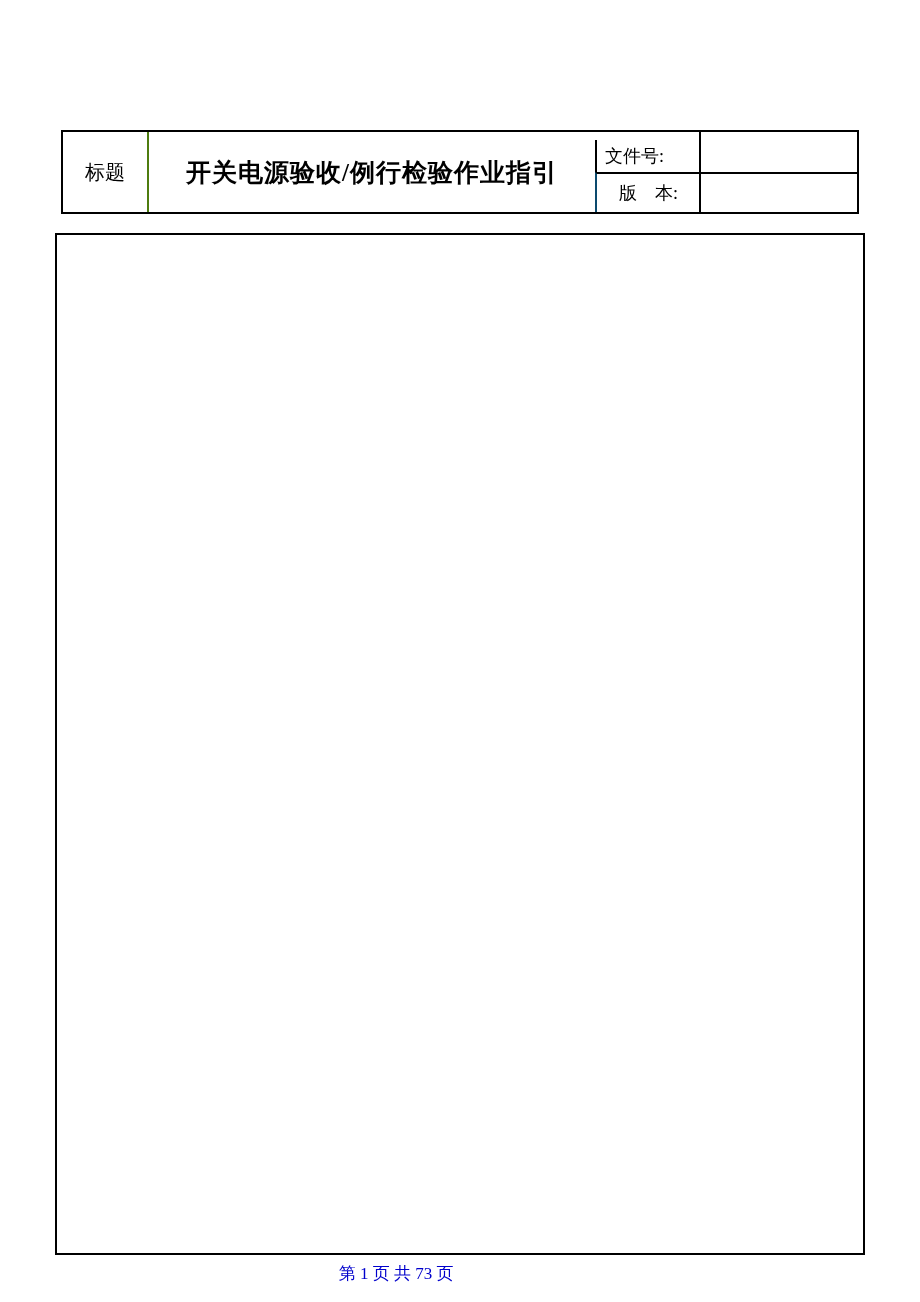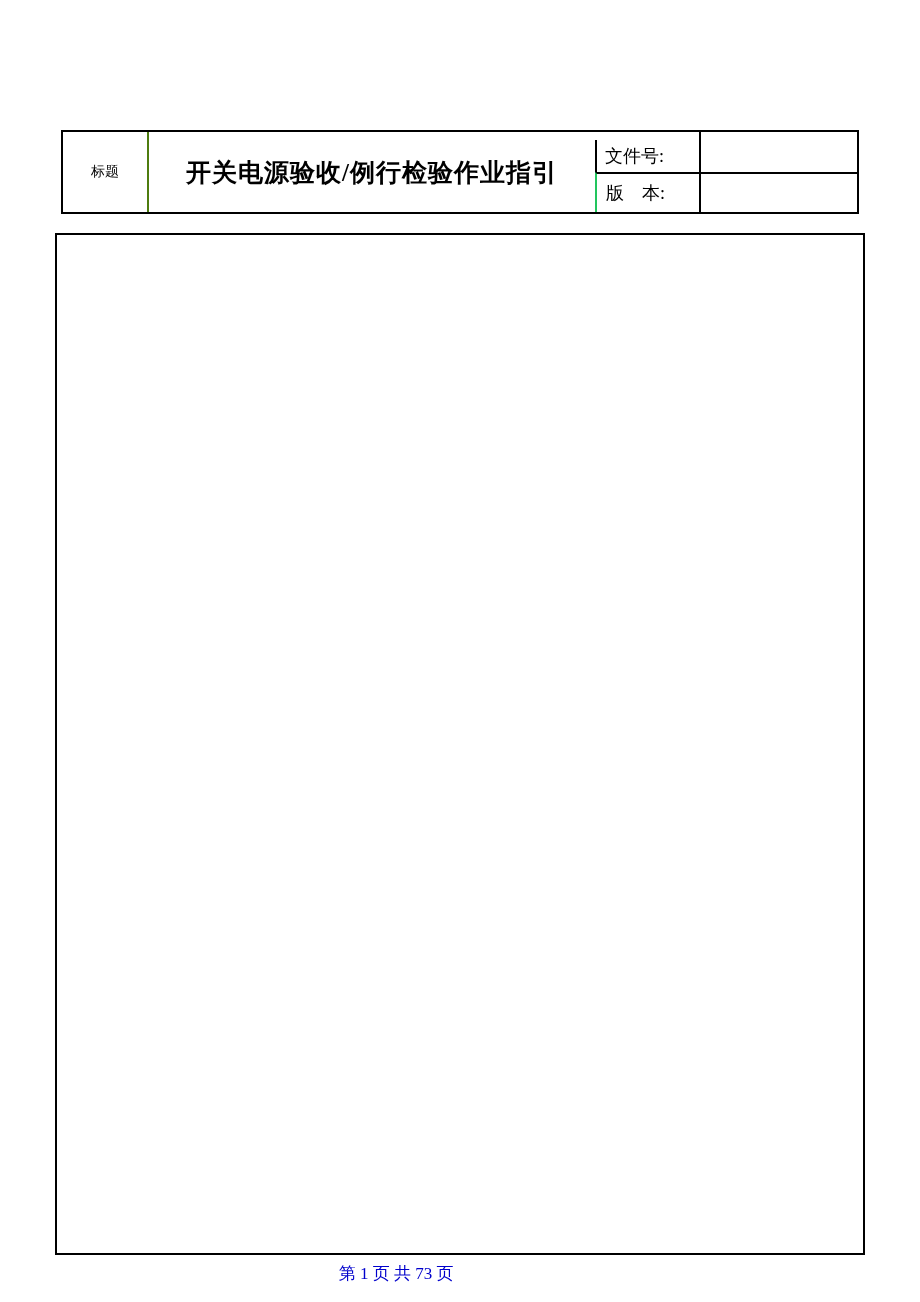--- a/index.html
+++ b/index.html
@@ -12,26 +12,26 @@
 
   
   .header-table{
     position:absolute;left:61px;top:130px;width:798px;height:84px;
     border:2px solid #000;box-sizing:border-box;
     display:grid;
     grid-template-columns:84px 448px 104px 1fr;
     grid-template-rows:1fr 1fr;
   }
   .cell{display:flex;align-items:center;box-sizing:border-box;}
-  .c-label{grid-column:1;grid-row:1/3;justify-content:center;font-size:14px;}
+  .c-label{grid-column:1;grid-row:1/3;justify-content:center;font-size:20px;}
   .c-title{grid-column:2;grid-row:1/3;border-left:2px solid #4d7c0f;justify-content:center;
            font-size:25px;font-weight:bold;letter-spacing:1px;}
   .c-fileno-label{grid-column:3;grid-row:1;border-left:2px solid #000;padding-left:8px;font-size:18px;margin-top:8px;}
   .c-fileno-value{grid-column:4;grid-row:1;border-left:2px solid #000;}
-  .c-ver-label{grid-column:3;grid-row:2;border-left:2px solid #22c55e;border-top:2px solid #000;padding-left:9px;font-size:18px;}
+  .c-ver-label{grid-column:3;grid-row:2;border-left:2px solid #0c4a6e;border-top:2px solid #000;padding-left:22px;font-size:18px;}
   .c-ver-value{grid-column:4;grid-row:2;border-left:2px solid #000;border-top:2px solid #000;}
 
   
   .toc-box{
     position:absolute;left:55px;top:233px;width:810px;height:1022px;
     border:2px solid #000;box-sizing:border-box;
     padding:0 18px;overflow:hidden;
   }
   .toc-title{
     margin-top:16px;margin-bottom:42px;

